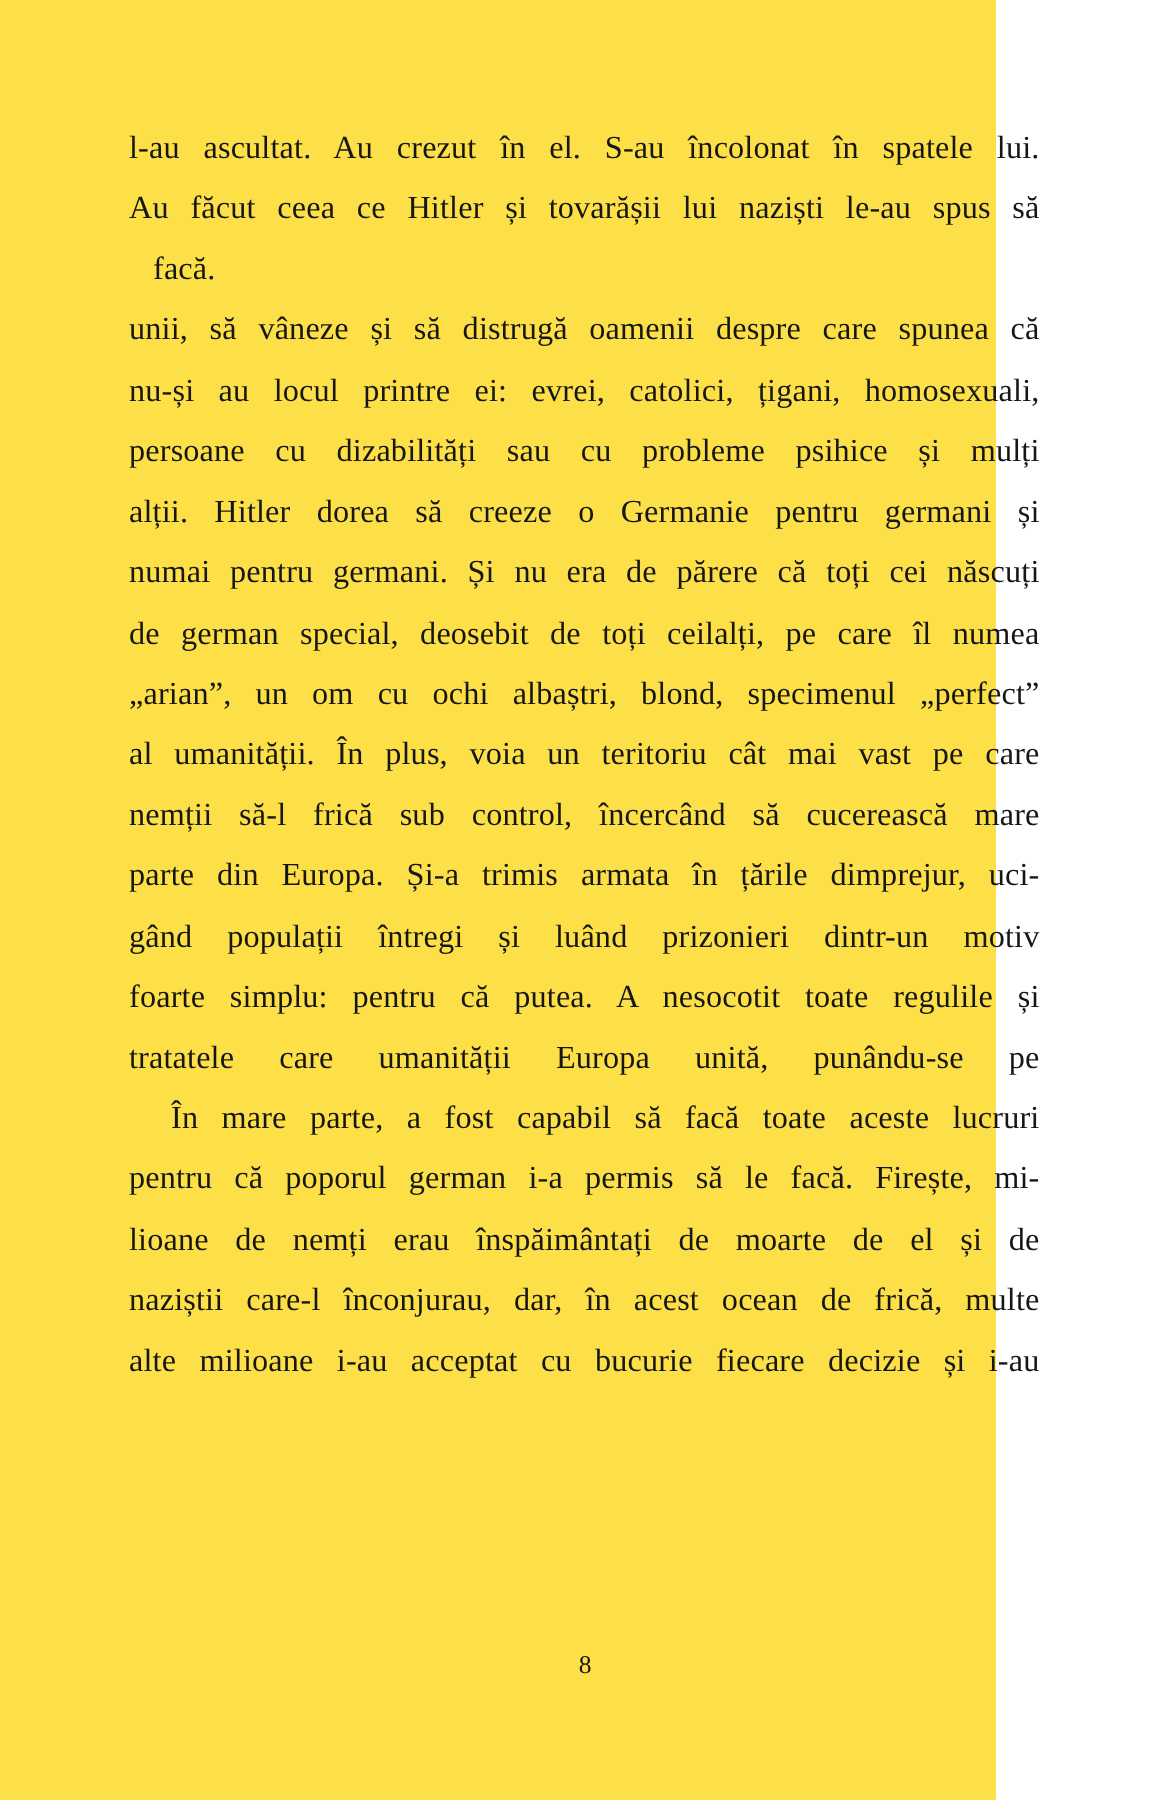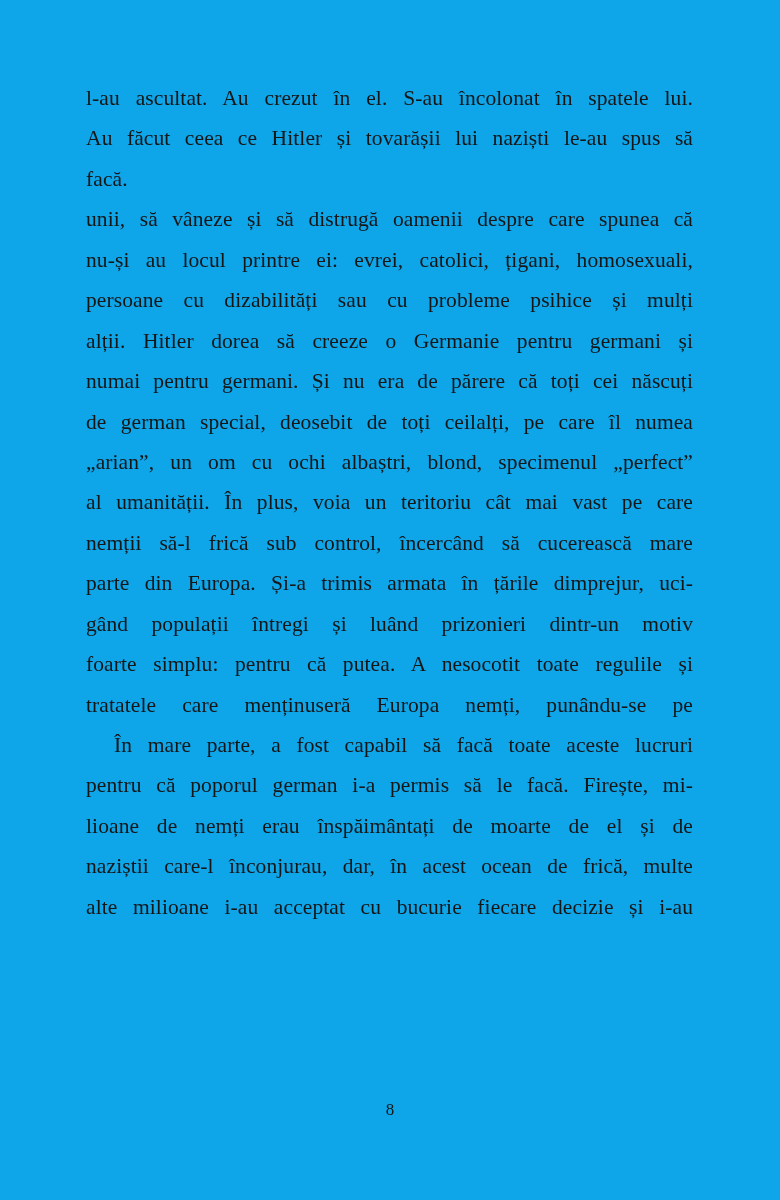--- a/index.html
+++ b/index.html
@@ -9,23 +9,23 @@
     }
     body {
       width: 780px;
       height: 1200px;
       overflow: hidden;
       font-family: "Liberation Serif", "DejaVu Serif", serif;
       color: #161616;
     }
     .book-page {
       position: relative;
-      width: 780px;
+      width: 664px;
       height: 1200px;
-      background: #0ea5e9;
+      background: #fde047;
     }
     .page-text {
       position: absolute;
       left: 86px;
       top: 78px;
       width: 607px;
     }
     .line {
       font-size: 21.5px;
       line-height: 40.45px;
@@ -33,20 +33,21 @@
       overflow: hidden;
       text-align: justify;
       text-align-last: justify;
       text-justify: inter-word;
       letter-spacing: 0.1px;
       white-space: normal;
     }
     .line.para-end {
       text-align: right;
       text-align-last: left;
+      margin-left: 16px;
     }
     .line.indent {
       text-indent: 28px;
     }
     .page-number {
       position: absolute;
       left: 0;
       top: 1098px;
       width: 780px;
       text-align: center;
@@ -68,21 +69,21 @@
     <div class="line">persoane cu dizabilități sau cu probleme psihice și mulți</div>
     <div class="line">alții. Hitler dorea să creeze o Germanie pentru germani și</div>
     <div class="line">numai pentru germani. Și nu era de părere că toți cei născuți</div>
     <div class="line">de german special, deosebit de toți ceilalți, pe care îl numea</div>
     <div class="line">„arian”, un om cu ochi albaștri, blond, specimenul „perfect”</div>
     <div class="line">al umanității. În plus, voia un teritoriu cât mai vast pe care</div>
     <div class="line">nemții să-l frică sub control, încercând să cucerească mare</div>
     <div class="line">parte din Europa. Și-a trimis armata în țările dimprejur, uci-</div>
     <div class="line">gând populații întregi și luând prizonieri dintr-un motiv</div>
     <div class="line">foarte simplu: pentru că putea. A nesocotit toate regulile și</div>
-    <div class="line">tratatele care menținuseră Europa nemți, punându-se pe</div>
+    <div class="line">tratatele care umanității Europa unită, punându-se pe</div>
     <div class="line indent">În mare parte, a fost capabil să facă toate aceste lucruri</div>
     <div class="line">pentru că poporul german i-a permis să le facă. Firește, mi-</div>
     <div class="line">lioane de nemți erau înspăimântați de moarte de el și de</div>
     <div class="line">naziștii care-l înconjurau, dar, în acest ocean de frică, multe</div>
     <div class="line">alte milioane i-au acceptat cu bucurie fiecare decizie și i-au</div>
   </div>
   <div class="page-number">8</div>
 </div>
 
 </body></html>

